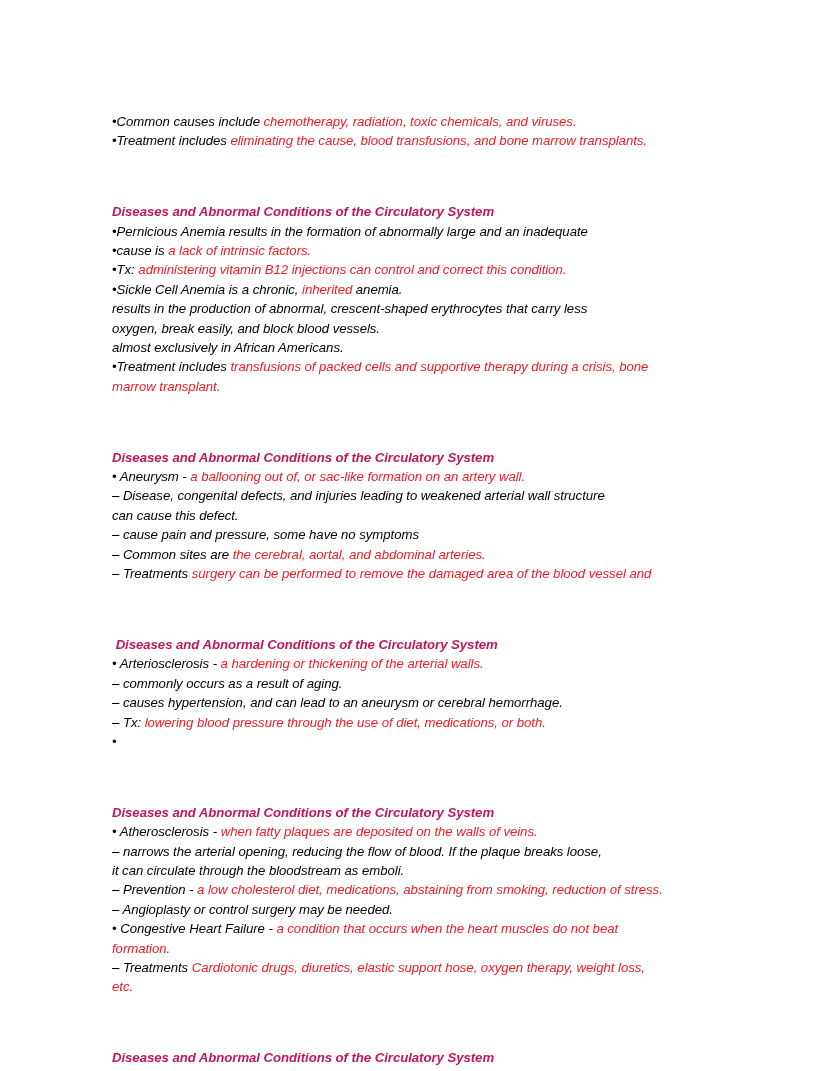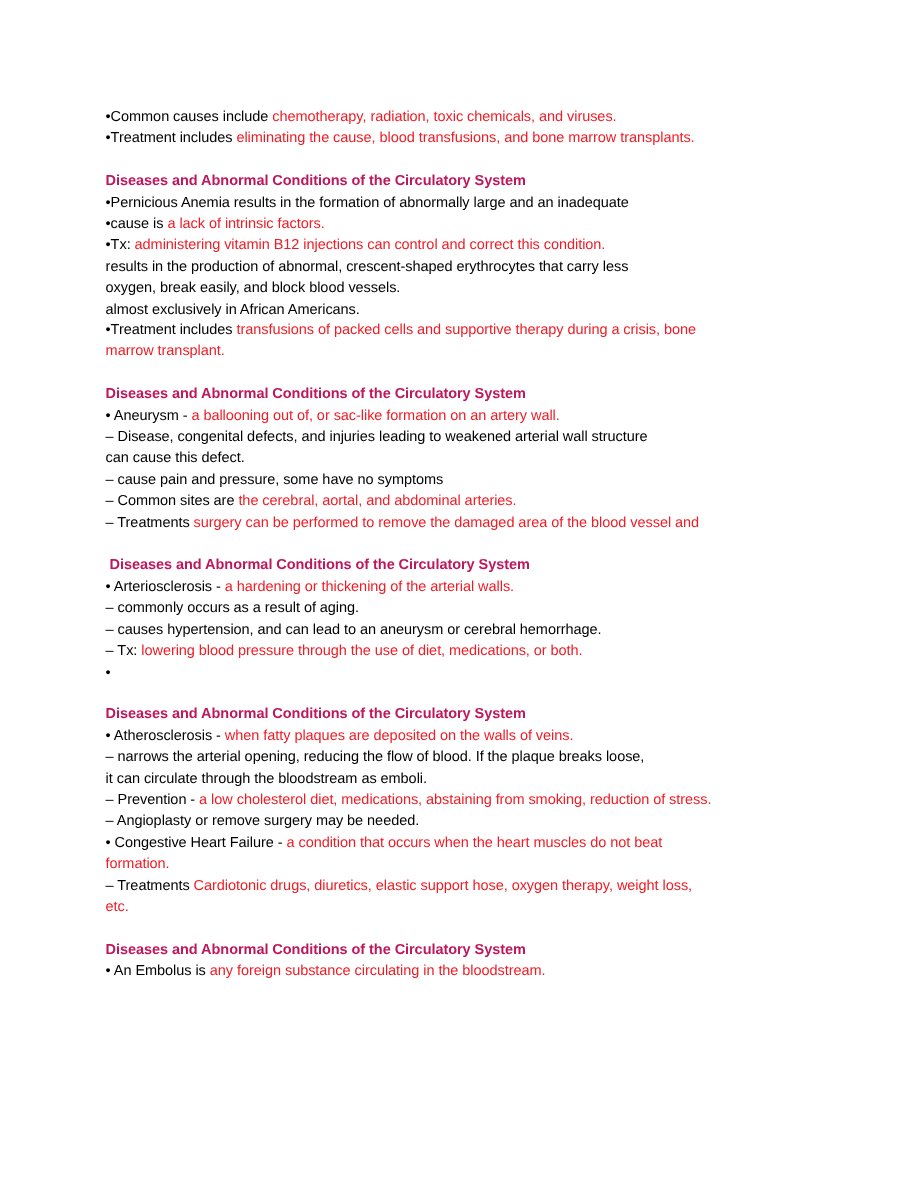--- a/index.html
+++ b/index.html
@@ -22,21 +22,22 @@
     box-sizing: border-box;
     padding: 96px 96px 0 96px;
   }
   .doc-body {
     width: 636px;
     font-size: 13.2px;
     line-height: 19.4px;
     letter-spacing: -0.05px;
   }
   .block {
-    margin: 0;
+    margin: 16px;
+    font-style: italic;
   }
   .spacer {
     height: 19.4px;
   }
   .heading {
     font-weight: bold;
     color: #be185d;
     white-space: pre-wrap;
   }
   .line {
@@ -58,20 +59,21 @@
       <div class="block">
         <div class="line"><span class="blk">•Common causes include </span><span class="red">chemotherapy, radiation, toxic chemicals, and viruses.</span></div>
         <div class="line"><span class="blk">•Treatment includes </span><span class="red">eliminating the cause, blood transfusions, and bone marrow transplants.</span></div>
       </div>
       <div class="spacer"></div>
       <div class="block">
         <div class="heading">Diseases and Abnormal Conditions of the Circulatory System</div>
         <div class="line"><span class="blk">•Pernicious Anemia results in the formation of abnormally large and an inadequate</span></div>
         <div class="line"><span class="blk">•cause is </span><span class="red">a lack of intrinsic factors.</span></div>
         <div class="line"><span class="blk">•Tx: </span><span class="red">administering vitamin B12 injections can control and correct this condition.</span></div>
+        <div class="line"><span class="blk">•Sickle Cell Anemia is a chronic, </span><span class="red">inherited</span><span class="blk"> anemia.</span></div>
         <div class="line"><span class="blk">results in the production of abnormal, crescent-shaped erythrocytes that carry less</span></div>
         <div class="line"><span class="blk">oxygen, break easily, and block blood vessels.</span></div>
         <div class="line"><span class="blk">almost exclusively in African Americans.</span></div>
         <div class="line"><span class="blk">•Treatment includes </span><span class="red">transfusions of packed cells and supportive therapy during a crisis, bone</span></div>
         <div class="line"><span class="red">marrow transplant.</span></div>
       </div>
       <div class="spacer"></div>
       <div class="block">
         <div class="heading">Diseases and Abnormal Conditions of the Circulatory System</div>
         <div class="line"><span class="blk">• Aneurysm - </span><span class="red">a ballooning out of, or sac-like formation on an artery wall.</span></div>
@@ -90,21 +92,21 @@
         <div class="line"><span class="blk">– Tx: </span><span class="red">lowering blood pressure through the use of diet, medications, or both.</span></div>
         <div class="line"><span class="blk">•</span></div>
       </div>
       <div class="spacer"></div>
       <div class="block">
         <div class="heading">Diseases and Abnormal Conditions of the Circulatory System</div>
         <div class="line"><span class="blk">• Atherosclerosis - </span><span class="red">when fatty plaques are deposited on the walls of veins.</span></div>
         <div class="line"><span class="blk">– narrows the arterial opening, reducing the flow of blood. If the plaque breaks loose,</span></div>
         <div class="line"><span class="blk">it can circulate through the bloodstream as emboli.</span></div>
         <div class="line"><span class="blk">– Prevention - </span><span class="red">a low cholesterol diet, medications, abstaining from smoking, reduction of stress.</span></div>
-        <div class="line"><span class="blk">– Angioplasty or remove surgery may be needed.</span></div>
+        <div class="line"><span class="blk">– Angioplasty or control surgery may be needed.</span></div>
         <div class="line"><span class="blk">• Congestive Heart Failure - </span><span class="red">a condition that occurs when the heart muscles do not beat</span></div>
         <div class="line"><span class="red">formation.</span></div>
         <div class="line"><span class="blk">– Treatments </span><span class="red">Cardiotonic drugs, diuretics, elastic support hose, oxygen therapy, weight loss,</span></div>
         <div class="line"><span class="red">etc.</span></div>
       </div>
       <div class="spacer"></div>
       <div class="block">
         <div class="heading">Diseases and Abnormal Conditions of the Circulatory System</div>
         <div class="line"><span class="blk">• An Embolus is </span><span class="red">any foreign substance circulating in the bloodstream.</span></div>
       </div>

